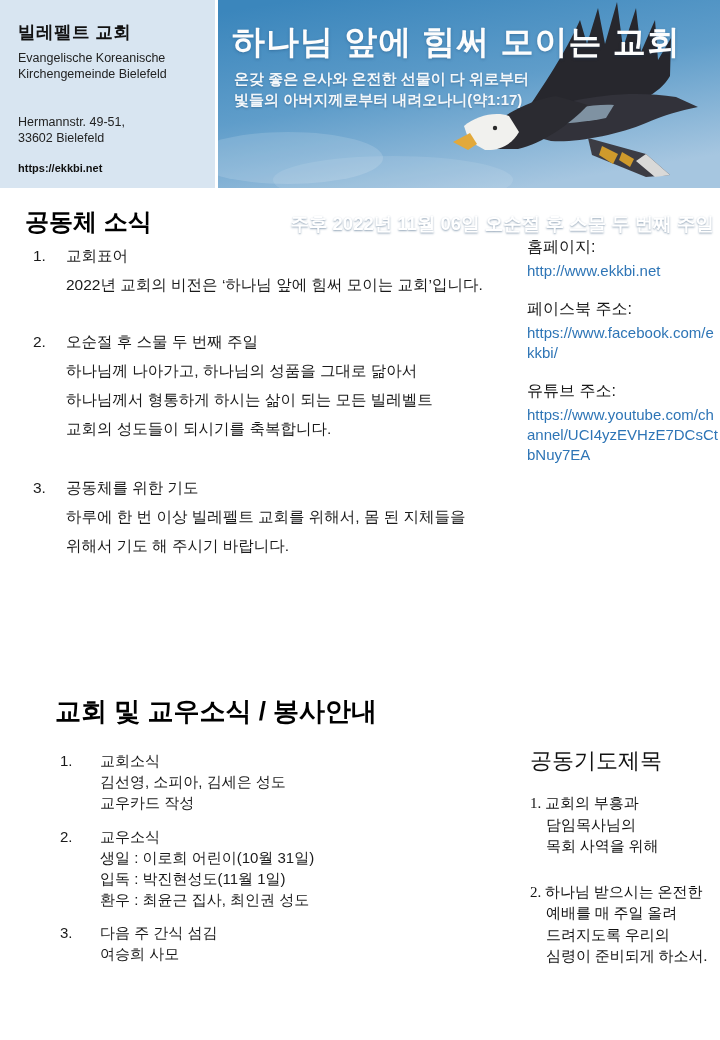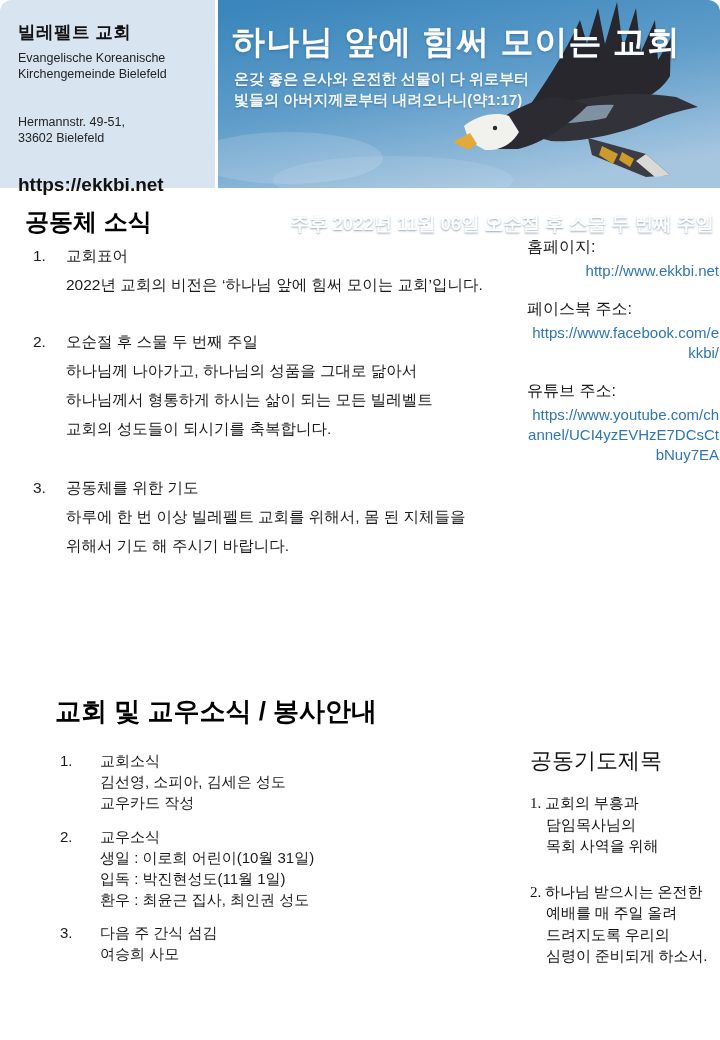--- a/index.html
+++ b/index.html
@@ -1,46 +1,46 @@
 <!DOCTYPE html>
 <html><head>
 <meta charset="utf-8">
 <style>
   html,body{margin:0;padding:0;background:#ffffff;}
   #page{position:relative;width:720px;height:1040px;background:#ffffff;overflow:hidden;
-        font-family:"Liberation Sans","DejaVu Sans",sans-serif;color:#1a1a1a;border-radius:12px;}
+        font-family:"Liberation Sans","DejaVu Sans",sans-serif;color:#1a1a1a;}
 
   
   .org-box{position:absolute;left:0;top:0;width:215px;height:188px;background:#d8e5f1;
            box-sizing:border-box;padding:20px 14px 0 18px;}
   .org-name{font-size:17.5px;font-weight:bold;color:#111;letter-spacing:.5px;}
   .org-de{font-size:12.5px;line-height:16px;margin-top:6px;color:#222;}
   .org-addr{font-size:12.5px;line-height:16px;margin-top:32px;color:#222;}
-  .org-web{font-size:19px;font-weight:bold;margin-top:28px;color:#111;}
+  .org-web{font-size:11px;font-weight:bold;margin-top:16px;color:#111;}
 
   .banner{position:absolute;left:218px;top:0;width:502px;height:240px;overflow:hidden;}
   .banner svg{position:absolute;left:0;top:0;}
   .banner-title{position:absolute;left:14px;top:20px;width:480px;font-size:33px;font-weight:bold;
                 color:#fdfdfd;letter-spacing:1px;white-space:nowrap;
                 text-shadow:0 1px 3px rgba(20,60,100,.35);}
   .banner-sub{position:absolute;left:16px;top:68px;font-size:15px;line-height:21px;color:#f3f7fa;
               text-shadow:0 1px 2px rgba(20,60,100,.35);font-weight:bold;}
   .banner-date{position:absolute;right:6px;bottom:4px;font-size:18.5px;font-weight:bold;color:#ffffff;
                white-space:nowrap;text-shadow:0 1px 2px rgba(20,60,100,.45);margin-left:39px;}
 
   
   .h1{position:absolute;left:25px;top:206px;font-size:24px;font-weight:bold;color:#000;}
   .cn-item{position:absolute;left:33px;width:480px;display:flex;font-size:15.5px;line-height:29px;color:#1a1a1a;}
   .cn-item .num{width:33px;flex:none;}
   .cn-item .body{flex:1;}
 
   
   .links{position:absolute;left:527px;top:236px;width:192px;}
   .lnk-label{font-size:16px;color:#1a1a1a;line-height:22px;}
-  .lnk-url{font-size:15px;line-height:20px;color:#2e75b6;margin-top:3px;word-break:break-all;cursor:pointer;text-align:right;}
+  .lnk-url{font-size:15px;line-height:20px;color:#2e75b6;margin-top:3px;word-break:break-all;cursor:pointer;}
   .lnk-gap{height:17px;}
 
   
   .h2{position:absolute;left:55px;top:694px;font-size:26px;font-weight:bold;color:#000;}
   .gn-item{position:absolute;left:60px;width:430px;display:flex;font-size:15px;line-height:21px;color:#1a1a1a;}
   .gn-item .num{width:40px;flex:none;}
   .gn-item .body{flex:1;}
 
   
   .prayer{position:absolute;left:530px;top:750px;width:185px;

